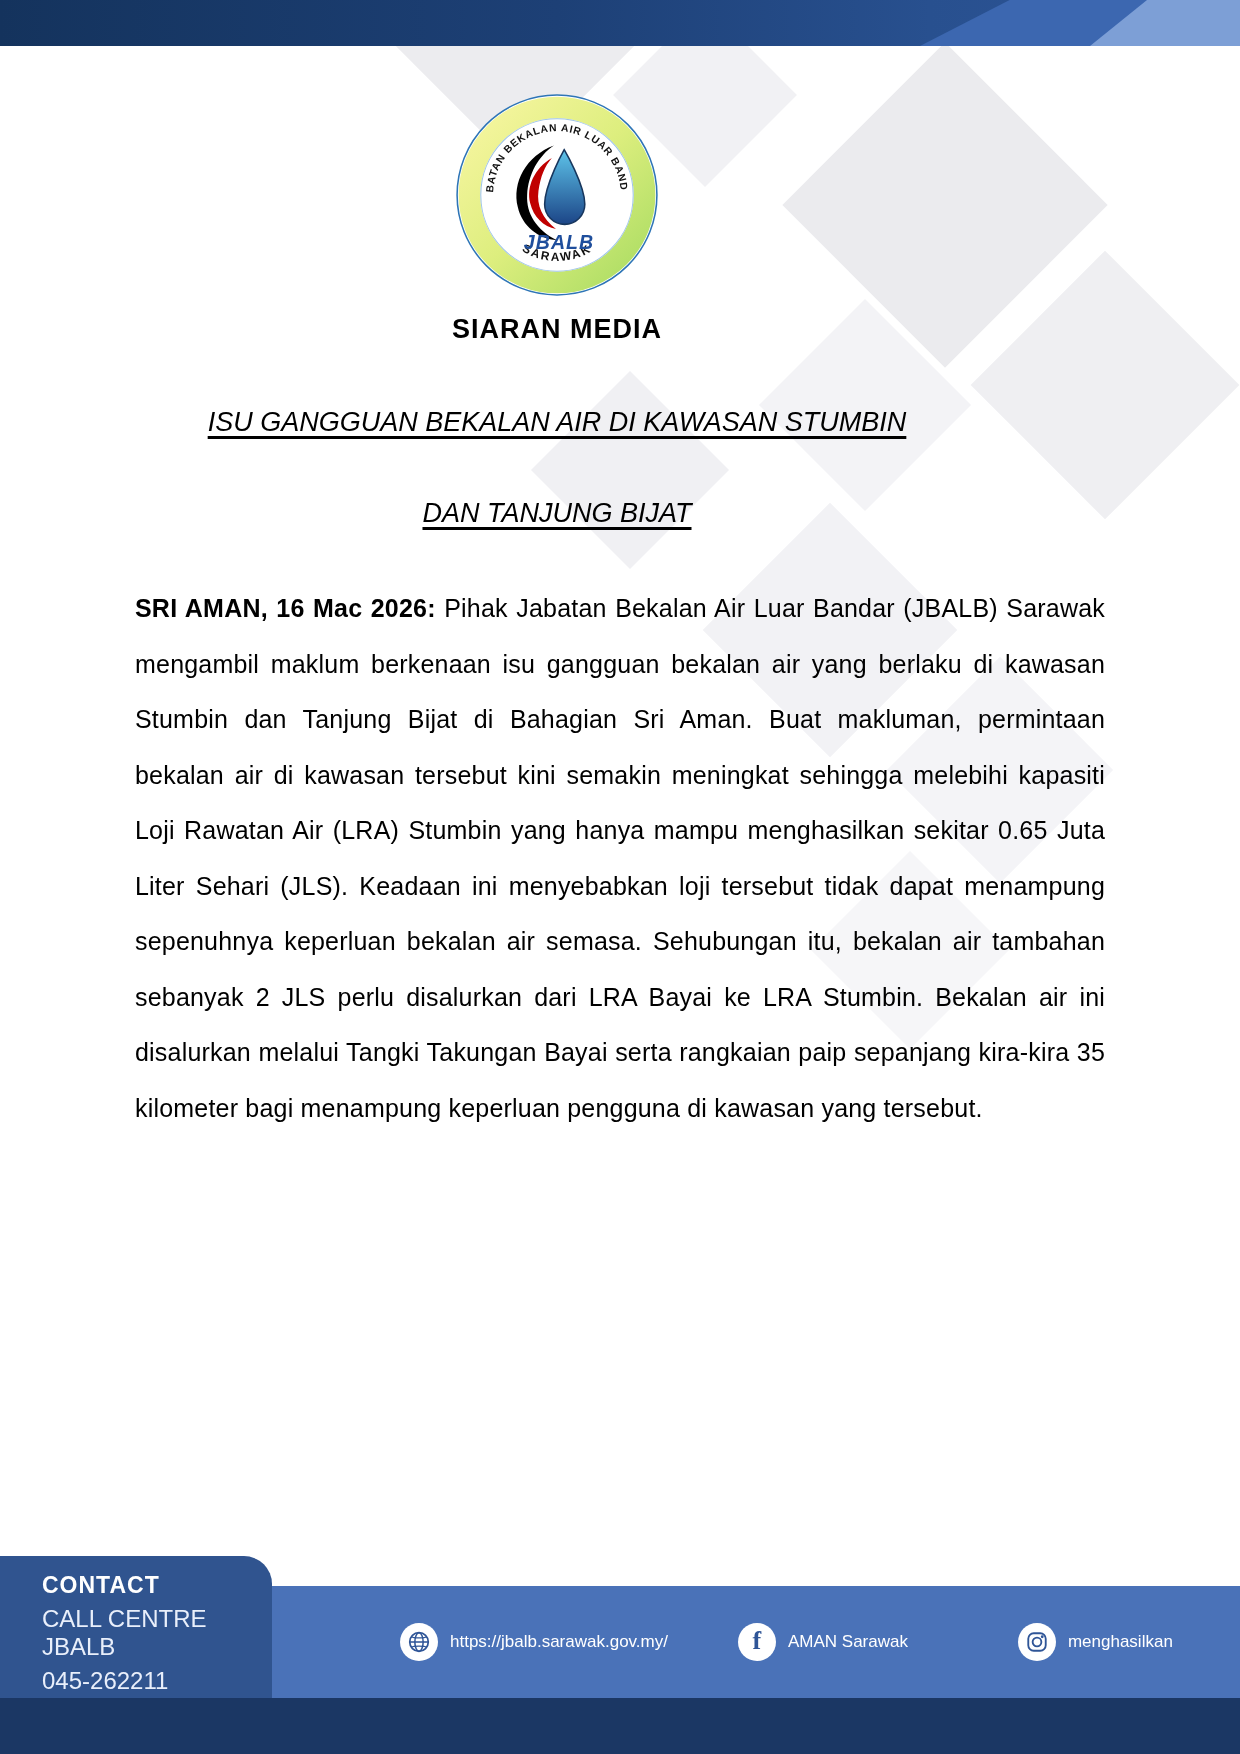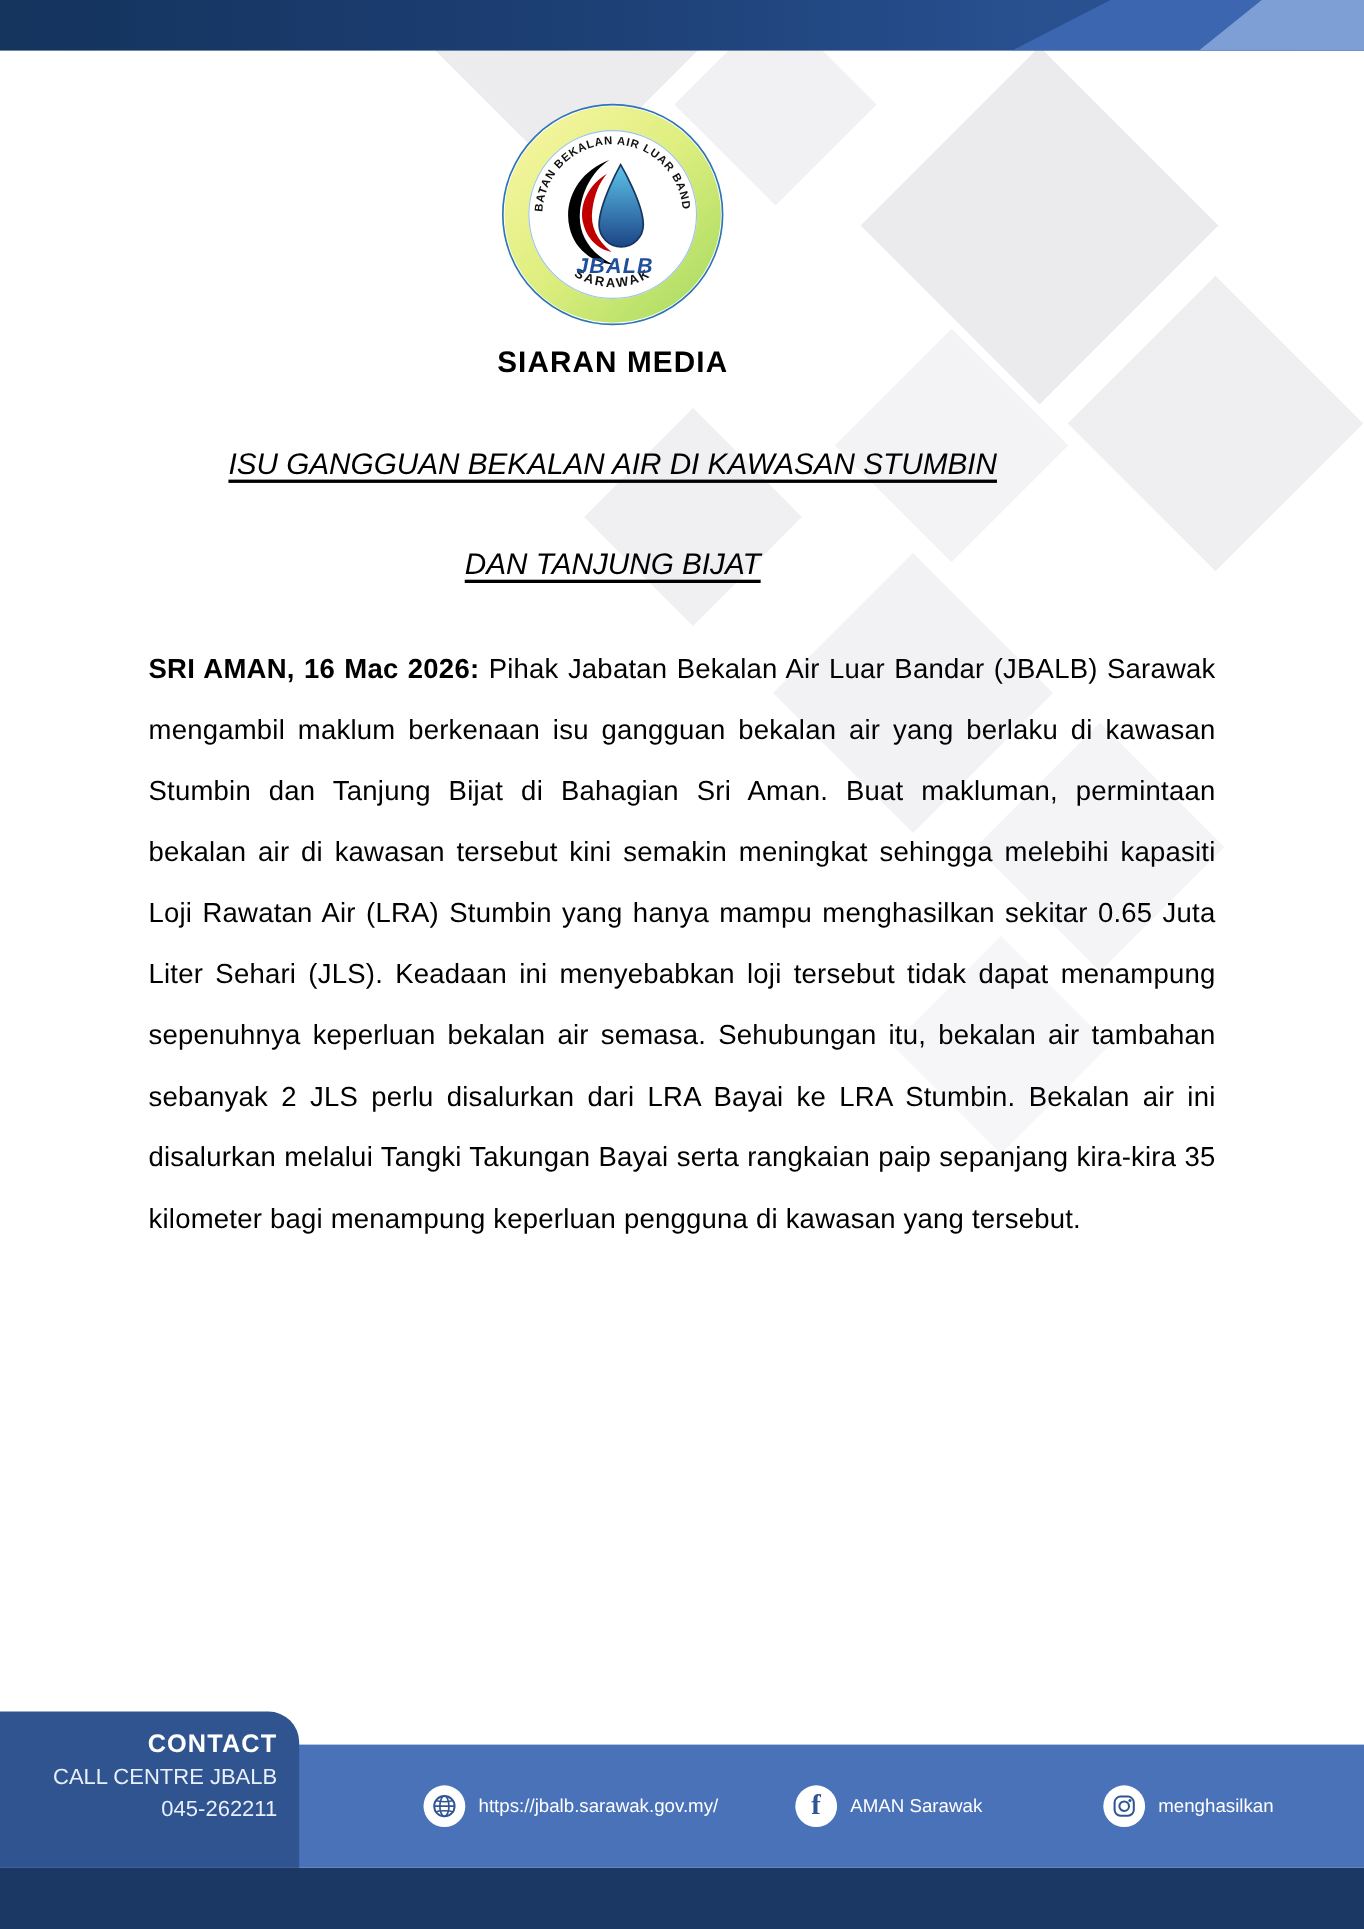--- a/index.html
+++ b/index.html
@@ -39,34 +39,34 @@
   }
   .doc-title.second { }
 
   .body-par {
     margin:54px 0 0 0; font-size:25px; line-height:2.22;
     text-align:justify; letter-spacing:0.2px;
   }
   .body-par b { font-weight:bold; }
 
   
-  .footer { position:absolute; left:0; bottom:0; width:100%; z-index:6;text-align:right; }
+  .footer { position:absolute; left:0; bottom:0; width:100%; z-index:6; }
   .footer-main { position:relative; height:112px; background:#4a72b8; }
   .footer-stripe { height:56px; background:#1b3764; }
 
   .contact-box {
     position:absolute; left:0; bottom:0; width:272px; height:142px;
     background:#30548f; border-top-right-radius:28px;
     box-sizing:border-box; padding:16px 20px 0 42px; color:#fff;
   }
   .contact-label { font-size:23px; font-weight:bold; letter-spacing:1px; }
-  .contact-line { font-size:20px; color:#e9effb; margin-top:6px; }
+  .contact-line { font-size:24px; color:#e9effb; margin-top:6px; }
 
   .social-row {
-    position:absolute; left:385px; top:0; height:112px;
+    position:absolute; left:400px; top:0; height:112px;
     display:flex; align-items:center; gap:70px;
   }
   .social-item { display:flex; align-items:center; gap:12px; cursor:pointer; }
   .social-item.instagram { margin-left:40px; }
   .icon-circle {
     width:38px; height:38px; border-radius:50%; background:#ffffff;
     display:flex; align-items:center; justify-content:center; flex:0 0 auto;
   }
   .social-label { color:#ffffff; font-size:17px; }
   .fb-glyph { font-family:"Liberation Serif", serif; font-weight:bold;

